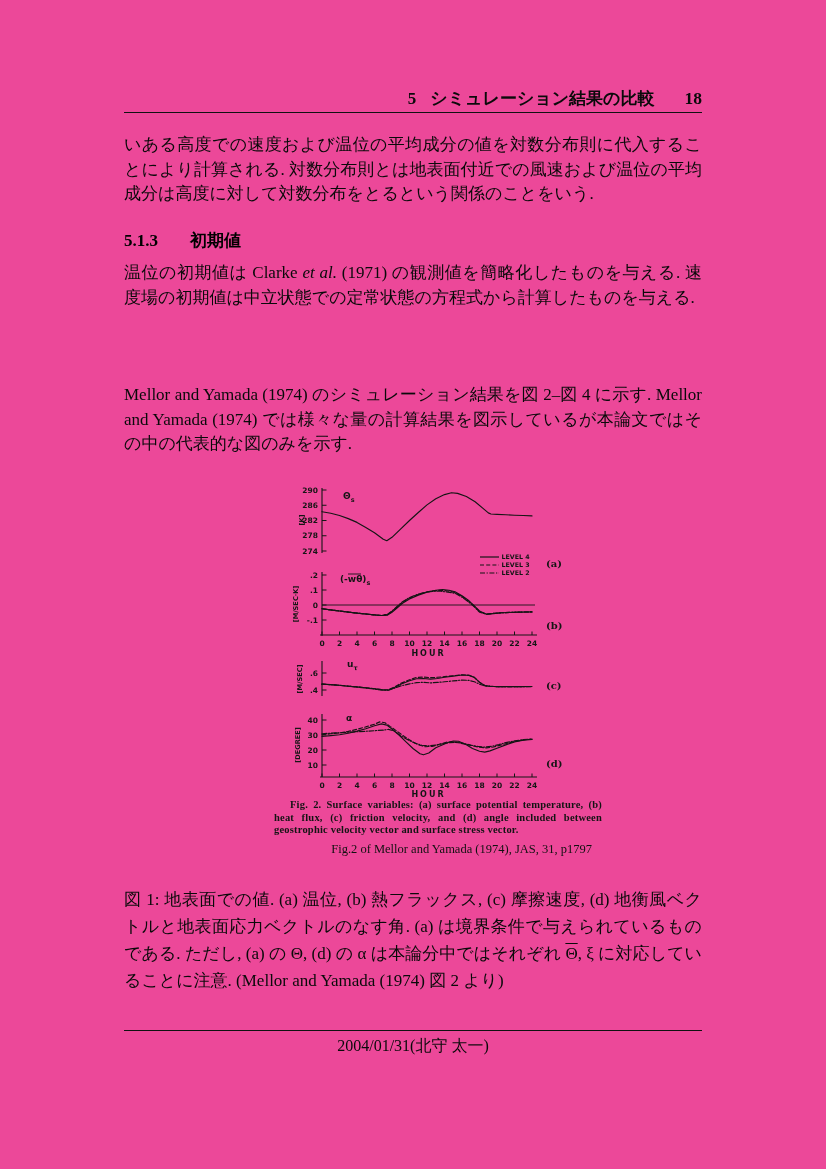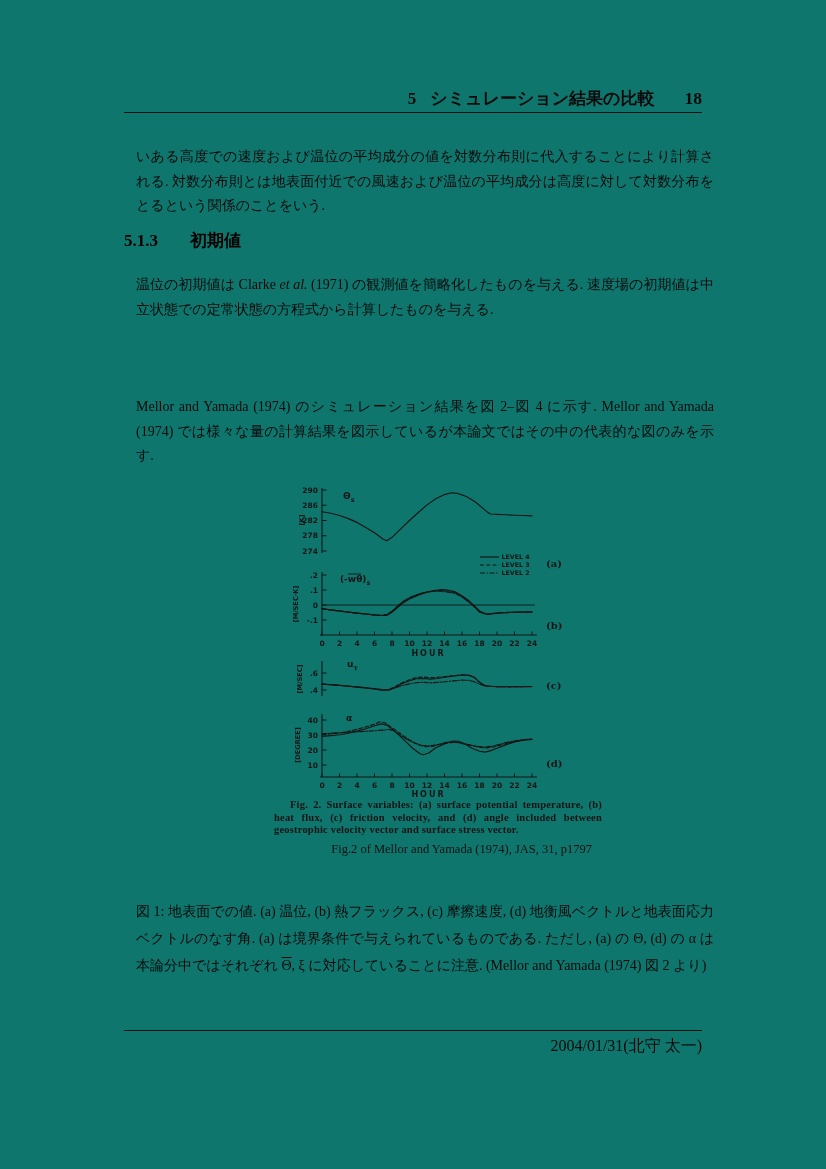--- a/index.html
+++ b/index.html
@@ -1,42 +1,42 @@
 <!DOCTYPE html>
 <html><head>
 <meta charset="utf-8">
 <style>
   html,body{margin:0;padding:0;background:#e8e8e8;}
-  .page{position:relative;width:826px;height:1169px;background:#0f766e;margin:0 auto;
+  .page{position:relative;width:826px;height:1169px;background:#ec4899;margin:0 auto;
         font-family:"Liberation Serif",serif;color:#0a0a0a;overflow:hidden;}
   .rule{position:absolute;left:124px;width:578px;border-top:1px solid #111;}
   .header-row{position:absolute;left:124px;top:87px;width:578px;display:flex;
               justify-content:flex-end;align-items:baseline;
               font-family:"Liberation Sans",sans-serif;font-weight:bold;font-size:17px;}
   .header-title .secno{margin-right:14px;font-family:"Liberation Serif",serif;}
   .header-page{margin-left:30px;font-family:"Liberation Serif",serif;font-size:17.5px;}
-  .body-par{position:absolute;left:124px;width:578px;font-size:14px;line-height:24.5px;
-            text-align:justify;margin:12px;}
+  .body-par{position:absolute;left:124px;width:578px;font-size:17px;line-height:24.5px;
+            text-align:justify;margin:0;}
   .heading{position:absolute;left:124px;margin:0;font-family:"Liberation Sans",sans-serif;
            font-weight:bold;color:#000;}
   .h-513{top:229px;font-size:17px;}
   .h-52{top:346px;font-size:20.5px;}
   .heading .num{font-family:"Liberation Serif",serif;margin-right:32px;}
   .caption-par{top:886px;line-height:27px;}
   .ital{font-style:italic;}
   .obar{text-decoration:overline;}
   .figure-wrap{position:absolute;left:258px;top:478px;width:334px;height:386px;}
   .figure-wrap svg{position:absolute;left:0;top:0;}
   .scan-caption{position:absolute;left:16px;top:321px;width:328px;
                 font-family:"Liberation Serif",serif;font-weight:bold;font-size:10.5px;
                 line-height:12.5px;text-align:justify;text-indent:16px;color:#141414;
                 letter-spacing:.2px;}
   .source-line{position:absolute;left:0;top:364px;width:334px;text-align:right;
                font-family:Liberation Serif, serif;font-size:12.5px;color:#111;white-space:nowrap;}
-  .footer-line{position:absolute;left:124px;top:1036px;width:578px;text-align:right;
+  .footer-line{position:absolute;left:124px;top:1036px;width:578px;text-align:center;
                font-size:16px;}
 </style>
 </head>
 <body>
 
 <div class="page">
 
   <div class="header-row">
     <span class="header-title"><span class="secno">5</span><span>シミュレーション結果の比較</span></span>
     <span class="header-page">18</span>

